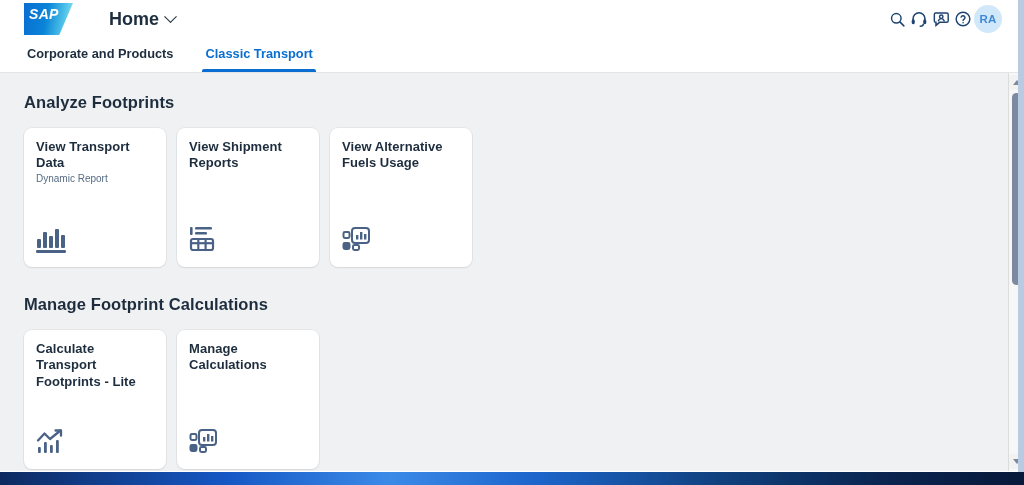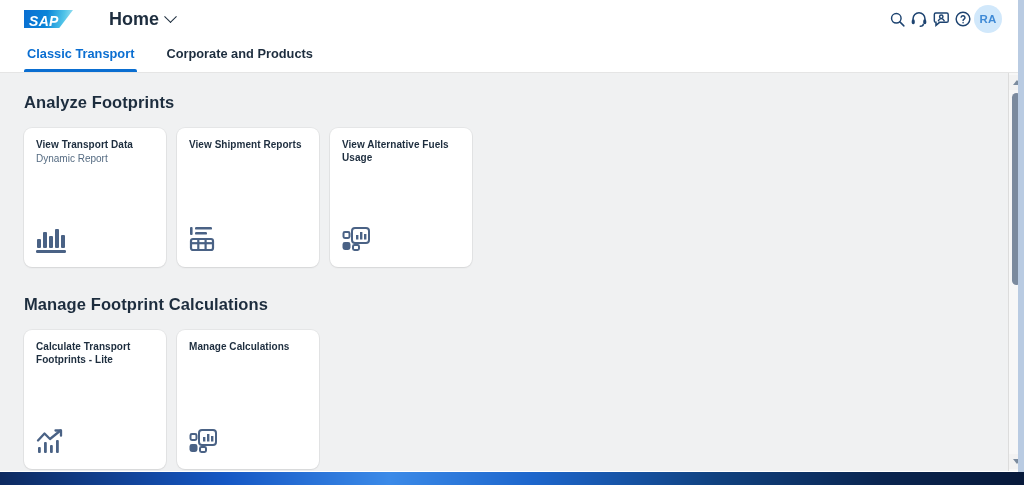--- a/index.html
+++ b/index.html
@@ -45,21 +45,21 @@
     height: 38px;
     background: #ffffff;
     display: flex;
     align-items: center;
     padding: 0 12px 0 24px;
     position: relative;
   }
 
   .sap-logo {
     width: 49px;
-    height: 18px;
+    height: 32px;
     position: relative;
     flex: 0 0 auto;
   }
   .sap-logo .shape {
     position: absolute;
     inset: 0;
     background: linear-gradient(100deg, #0a6ed1 0%, #0a84d8 45%, #4fc3e8 78%, #a7e4f2 100%);
     clip-path: polygon(0 0, 100% 0, 72% 100%, 0 100%);
   }
   .sap-logo .txt {
@@ -190,21 +190,21 @@
     background: #ffffff;
     border-radius: 8px;
     box-shadow: 0 0 0 1px rgba(0,0,0,0.045), 0 1px 2px rgba(0,0,0,0.07);
     padding: 11px 12px 10px 12px;
     display: flex;
     flex-direction: column;
     cursor: pointer;
     position: relative;
   }
   .tile-title {
-    font-size: 10px;
+    font-size: 13px;
     font-weight: bold;
     color: #1d2d3e;
     line-height: 1.25;
     letter-spacing: 0.05px;
   }
   .tile-sub {
     font-size: 10px;
     color: #556b82;
     line-height: 1.25;
     margin-top: 1px;
@@ -315,25 +315,25 @@
           <path d="M7.9 7.9a2.2 2.2 0 0 1 4.3 0.6c0 1.5-2.1 1.7-2.1 3.2" stroke-linecap="round"></path>
           <circle cx="10.1" cy="14.2" r="0.9" fill="currentColor" stroke="none"></circle>
         </svg>
       </div>
 
       <div class="avatar">RA</div>
     </div>
   </div>
 
   <div class="tabbar">
+    <div class="tab">
+      <span>Corporate and Products</span>
+    </div>
     <div class="tab active">
       <span>Classic Transport</span>
-    </div>
-    <div class="tab">
-      <span>Corporate and Products</span>
     </div>
   </div>
 
   <div class="content-area">
     <div class="content-scroll">
 
       <div class="section">
         <div class="section-title">Analyze Footprints</div>
         <div class="tile-row">
 

